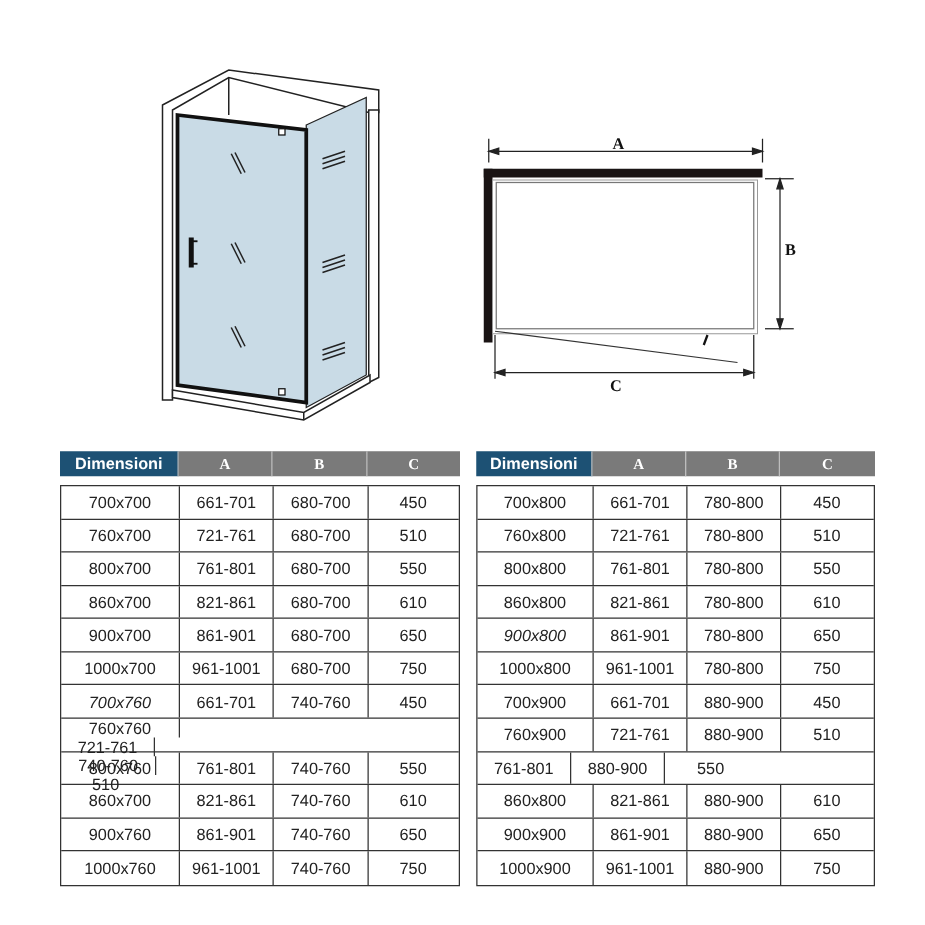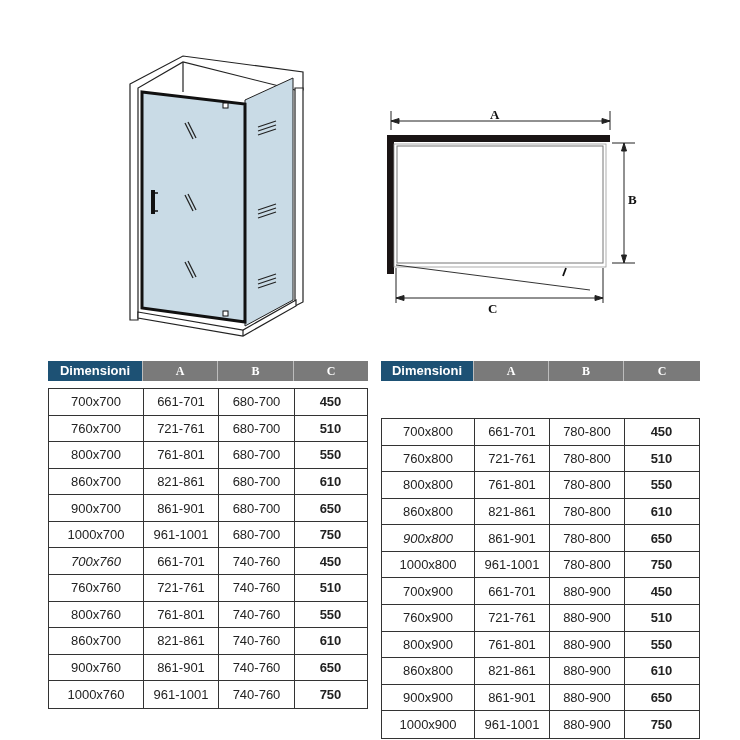--- a/index.html
+++ b/index.html
@@ -10,21 +10,21 @@
   .hdr { position: absolute; top: 0; height: 20px; display: flex; }
   .hcell { height: 20px; line-height: 20px; text-align: center; color: #ffffff; box-sizing: border-box; border-right: 1px solid #bdbdbd; }
   .hcell.dim { background: #1d5174; font-family: "Liberation Sans", sans-serif; font-weight: bold; font-size: 13px; }
   .hcell.col { background: #7a7a7a; font-family: "Liberation Serif", serif; font-weight: bold; font-size: 12px; }
   .hcell:last-child { border-right: none; }
 
   .body { position: absolute; border: 1.5px solid #333; box-sizing: border-box; }
   .row { display: flex; box-sizing: border-box; border-bottom: 1.5px solid #333; }
   .row:last-child { border-bottom: none; }
   .cell { text-align: center; font-size: 13px; color: #222; box-sizing: border-box; border-right: 1.5px solid #333; display: flex; align-items: center; justify-content: center; }
-  .cell:last-child { border-right: none; font-weight: bold; }
+  .cell:last-child { border-right: none; }
 
   .label-letter { font-family: "Liberation Serif", serif; font-weight: bold; font-size: 13px; color: #111; position: absolute; }
 </style>
 </head>
 <body>
 
 <svg width="740" height="740" style="left:0;top:0;">
 
   <g fill="none" stroke="#222" stroke-width="1.2">
 
@@ -153,21 +153,21 @@
         <div class="cell" style="width: 75px;">961-1001</div>
         <div class="cell" style="width: 76px;">680-700</div>
         <div class="cell" style="width: 71px;">750</div>
       </div>
       <div class="row" style="height: 26.5833px;">
         <div class="cell" style="width: 95px; font-style: italic;">700x760</div>
         <div class="cell" style="width: 75px;">661-701</div>
         <div class="cell" style="width: 76px;">740-760</div>
         <div class="cell" style="width: 71px;">450</div>
       </div>
-      <div class="row" style="height: 26.5833px;">
+      <div class="row" style="height: 26.5833px; flex-direction: column;">
         <div class="cell" style="width: 95px;">760x760</div>
         <div class="cell" style="width: 75px;">721-761</div>
         <div class="cell" style="width: 76px;">740-760</div>
         <div class="cell" style="width: 71px;">510</div>
       </div>
       <div class="row" style="height: 26.5833px;">
         <div class="cell" style="width: 95px;">800x760</div>
         <div class="cell" style="width: 75px;">761-801</div>
         <div class="cell" style="width: 76px;">740-760</div>
         <div class="cell" style="width: 71px;">550</div>
@@ -193,21 +193,21 @@
     </div>
 </div>
 
 <div class="tbl" style="left:381px;top:361px;width:319px;height:348px;">
   <div class="hdr" style="left:0;width:319px;">
     <div class="hcell dim" style="width:93px;">Dimensioni</div>
     <div class="hcell col" style="width:75px;">A</div>
     <div class="hcell col" style="width:75px;">B</div>
     <div class="hcell col" style="width:76px;">C</div>
   </div>
-  <div class="body" id="tbl-right-body" style="left:0;top:27px;width:319px;height:321px;margin-top:30px;">
+  <div class="body" id="tbl-right-body" style="left:0;top:27px;width:319px;height:321px;">
       <div class="row" style="height: 26.5833px;">
         <div class="cell" style="width: 93px;">700x800</div>
         <div class="cell" style="width: 75px;">661-701</div>
         <div class="cell" style="width: 75px;">780-800</div>
         <div class="cell" style="width: 73px;">450</div>
       </div>
       <div class="row" style="height: 26.5833px;">
         <div class="cell" style="width: 93px;">760x800</div>
         <div class="cell" style="width: 75px;">721-761</div>
         <div class="cell" style="width: 75px;">780-800</div>
@@ -243,21 +243,20 @@
         <div class="cell" style="width: 75px;">880-900</div>
         <div class="cell" style="width: 73px;">450</div>
       </div>
       <div class="row" style="height: 26.5833px;">
         <div class="cell" style="width: 93px;">760x900</div>
         <div class="cell" style="width: 75px;">721-761</div>
         <div class="cell" style="width: 75px;">880-900</div>
         <div class="cell" style="width: 73px;">510</div>
       </div>
       <div class="row" style="height: 26.5833px;">
-        <div class="cell" style="width: 93px;">800x900</div>
         <div class="cell" style="width: 75px;">761-801</div>
         <div class="cell" style="width: 75px;">880-900</div>
         <div class="cell" style="width: 73px;">550</div>
       </div>
       <div class="row" style="height: 26.5833px;">
         <div class="cell" style="width: 93px;">860x800</div>
         <div class="cell" style="width: 75px;">821-861</div>
         <div class="cell" style="width: 75px;">880-900</div>
         <div class="cell" style="width: 73px;">610</div>
       </div>

